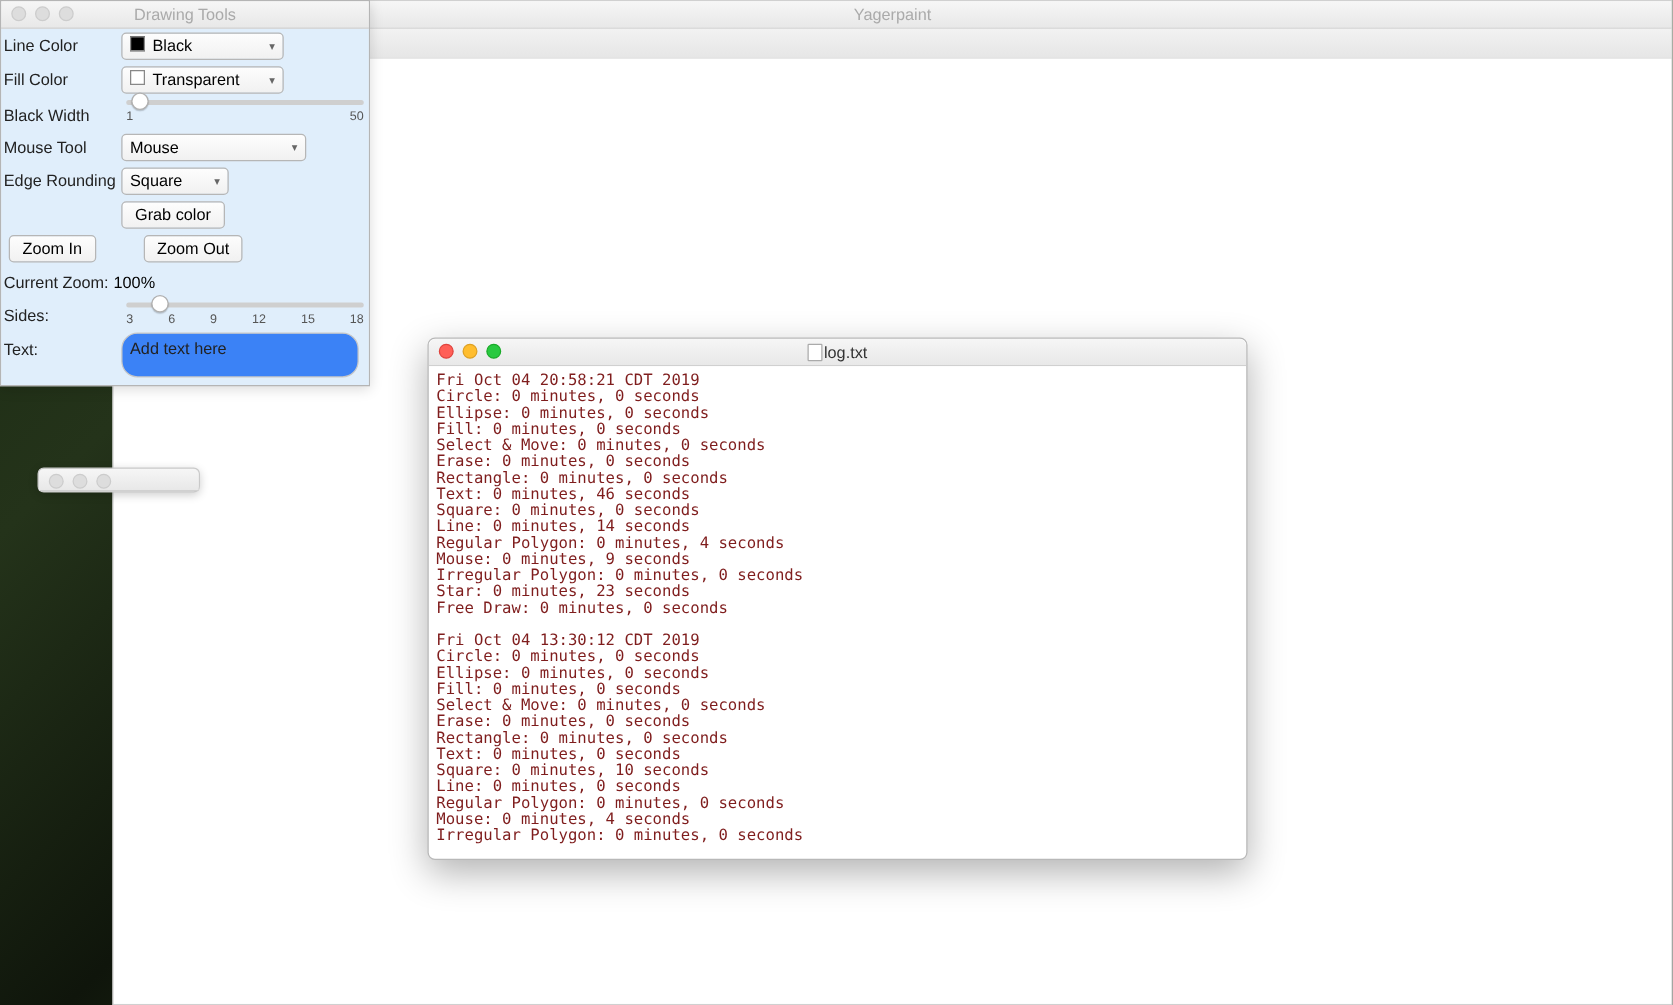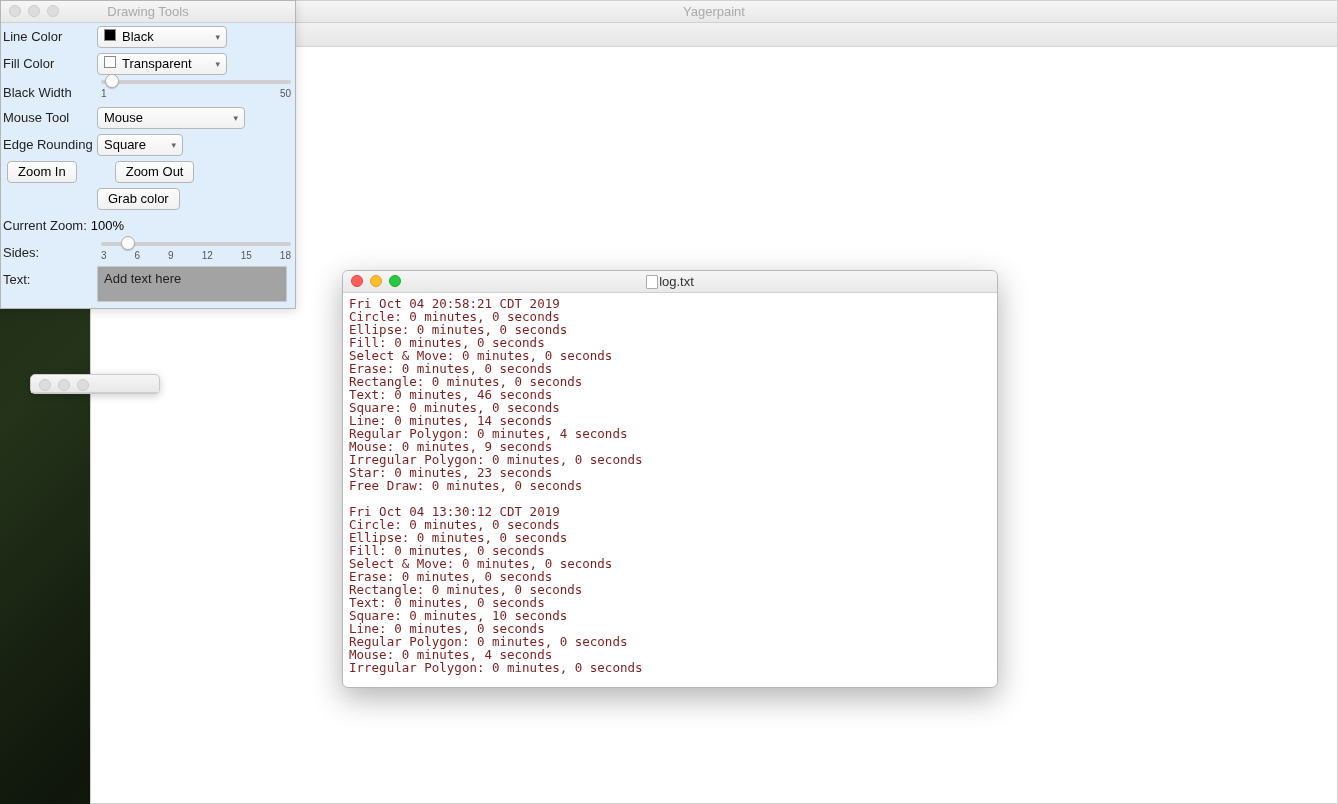--- a/index.html
+++ b/index.html
@@ -73,22 +73,22 @@
     background:#fff;border:1px solid #b0b0b0;box-shadow:0 1px 1px rgba(0,0,0,.2);
   }
   .slider-ticks{display:flex;justify-content:space-between;font-size:10px;color:#555;margin-top:4px;}
   .btn{
     height:22px; padding:0 10px;
     background:linear-gradient(#fdfdfd,#f1f1f1);
     border:1px solid #b6b6b6; border-radius:4px; font-size:13px;
     display:inline-flex; align-items:center;
   }
   .textarea{
-    width:190px; height:36px; background:#a3a3a3; border:1px solid #c7c7c7;
-    border-radius:1px; padding:4px 6px; font-size:13px; color:#222; resize:none;
+    width:190px; height:36px; background:#3b82f6; border:1px solid #c7c7c7;
+    border-radius:13px; padding:4px 6px; font-size:13px; color:#222; resize:none;
   }
   .rowgap{gap:6px;}
 
   
   .autosave{
     position:absolute; left:30px; top:374px; width:130px;
     background:#ececec; border:1px solid #c9c9c9; border-radius:5px;
     box-shadow:0 2px 8px rgba(0,0,0,.2);
   }
   .autosave .titlebar{height:18px;border-radius:5px 5px 0 0;}
@@ -182,28 +182,28 @@
     </div>
     <div class="row">
       <div class="lbl">Edge Rounding</div>
       <div class="ctl">
         <div class="combo" style="width:86px">
           <span>Square</span>
           <span class="arrow">▾</span>
         </div>
       </div>
     </div>
+    <div class="row">
+      <div class="lbl"></div>
+      <div class="ctl"><div class="btn">Grab color</div></div>
+    </div>
     <div class="row rowgap" style="padding-left:6px;">
       <div class="btn">Zoom In</div>
       <div style="width:26px"></div>
       <div class="btn">Zoom Out</div>
-    </div>
-    <div class="row">
-      <div class="lbl"></div>
-      <div class="ctl"><div class="btn">Grab color</div></div>
     </div>
     <div class="row">
       <div class="lbl" style="width:auto;padding-right:4px">Current Zoom:</div>
       <div>100%</div>
     </div>
     <div class="row" style="align-items:flex-start;">
       <div class="lbl" style="padding-top:6px">Sides:</div>
       <div class="slider-wrap">
         <div class="slider-track">
           <div class="slider-thumb" style="left:20px"></div>

